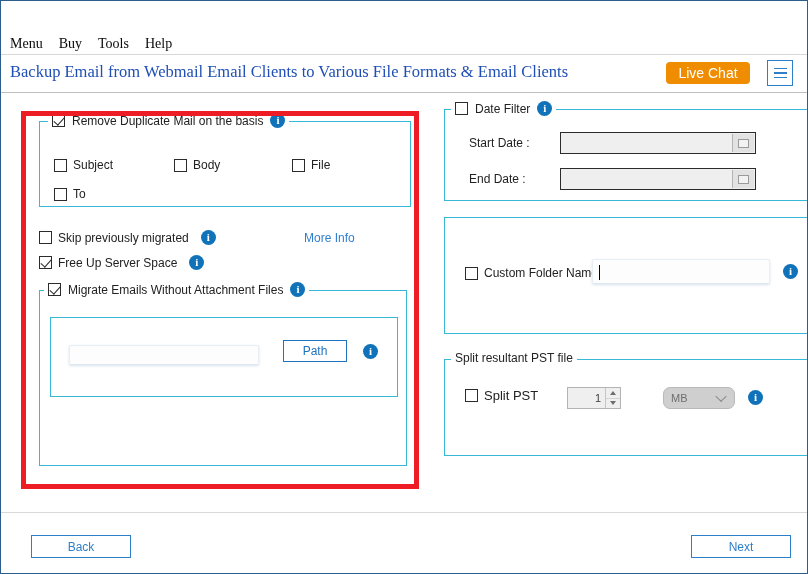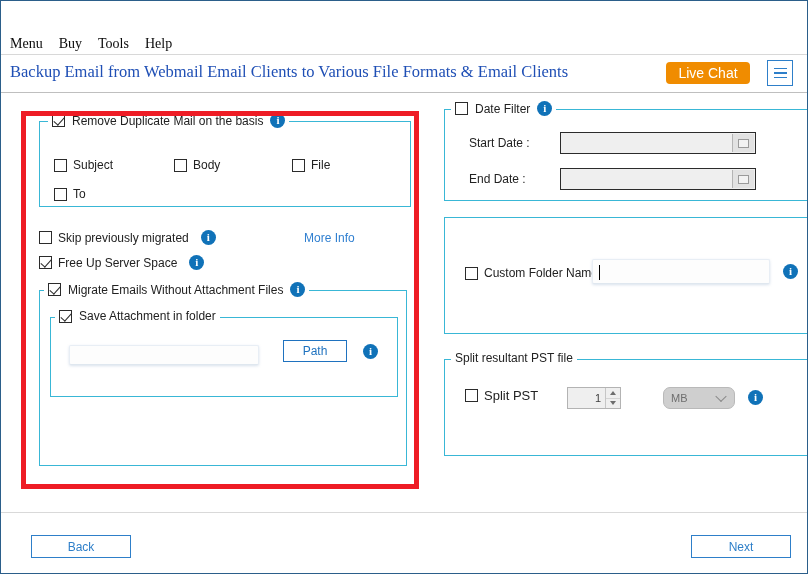--- a/index.html
+++ b/index.html
@@ -363,24 +363,20 @@
     </div>
 
     <div class="gbox" style="left:38px; top:197px; width:368px; height:176px;">
       <div class="gbox-legend" style="left:4px;">
         <span class="cb checked"></span>
         <span>Migrate Emails Without Attachment Files</span>
         <span class="info"></span>
       </div>
 
       <div class="gbox" style="left:10px; top:26px; width:348px; height:80px;">
-        <div class="gbox-legend" style="left:4px;">
-          <span class="cb checked"></span>
-          <span>Save Attachment in folder</span>
-        </div>
         <div class="tinput" style="left:18px; top:27px; width:190px; height:20px;" placeholder=""></div>
         <div class="btn-outline" style="left:232px; top:22px; width:64px; height:22px;">Path</div>
         <span class="info" style="position:absolute; left:312px; top:26px;"></span>
       </div>
     </div>
 
     <div class="red-box"></div>
 
     <div class="gbox" style="left:443px; top:16px; width:371px; height:92px;">
       <div class="gbox-legend" style="left:6px;">

